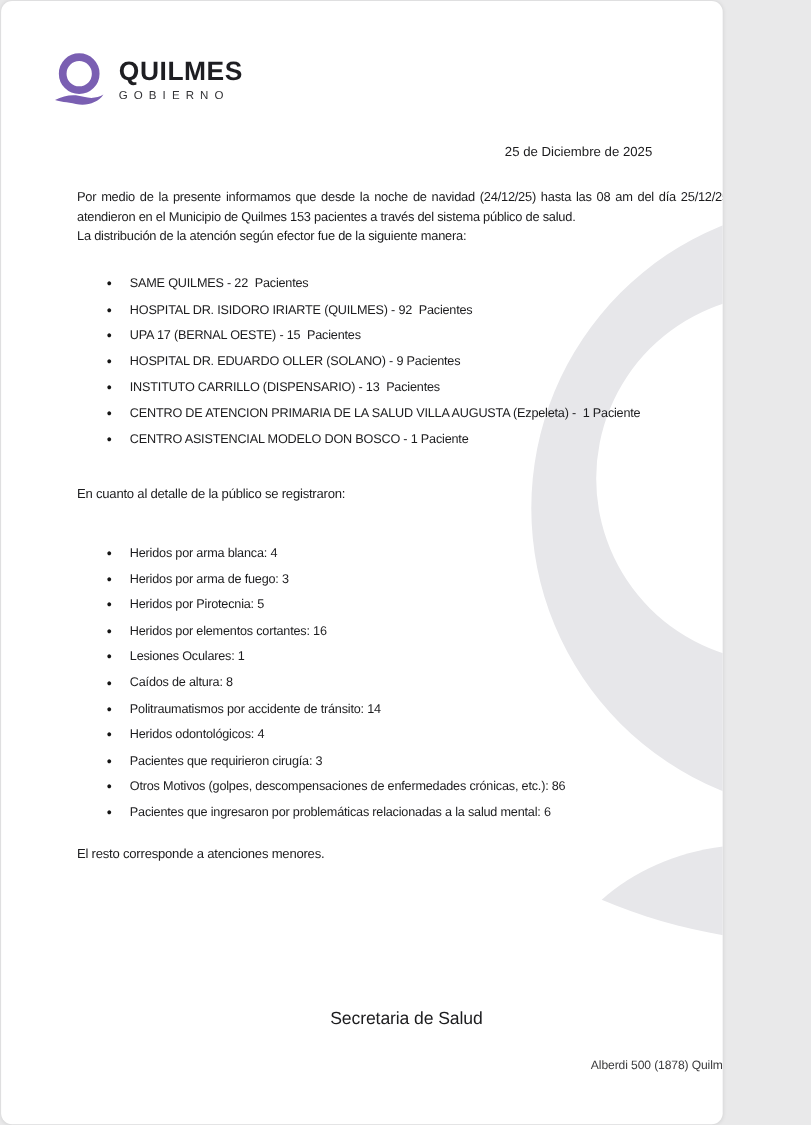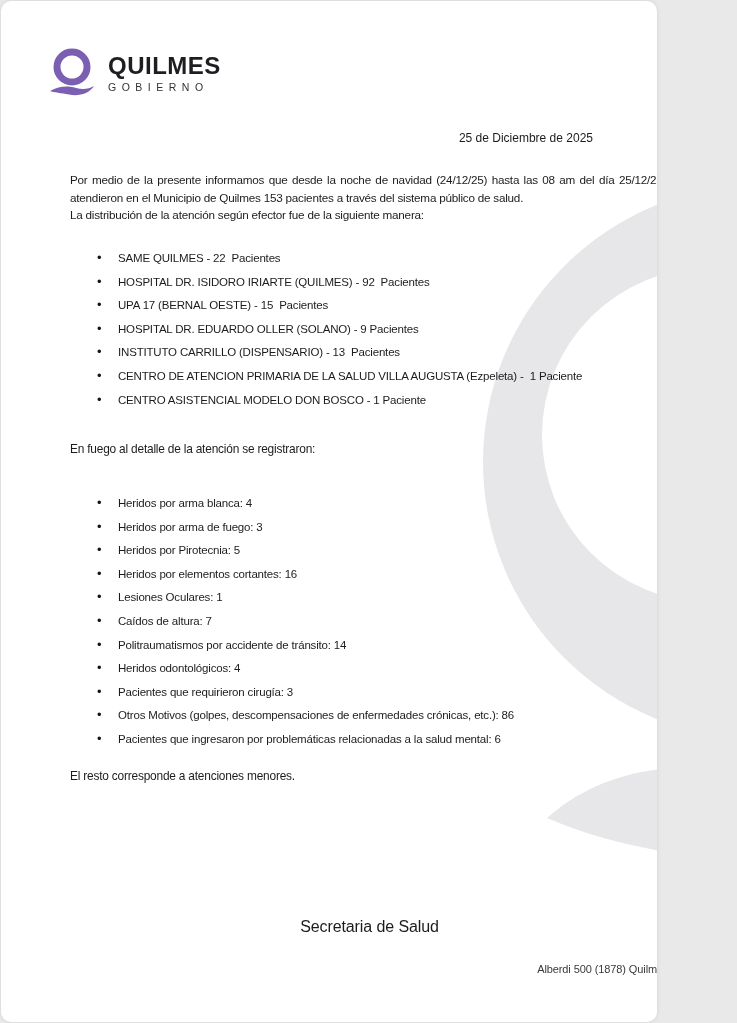--- a/index.html
+++ b/index.html
@@ -140,29 +140,29 @@
   <ul class="doc-list efectores">
     <li>SAME QUILMES - 22  Pacientes</li>
     <li>HOSPITAL DR. ISIDORO IRIARTE (QUILMES) - 92  Pacientes</li>
     <li>UPA 17 (BERNAL OESTE) - 15  Pacientes</li>
     <li>HOSPITAL DR. EDUARDO OLLER (SOLANO) - 9 Pacientes</li>
     <li>INSTITUTO CARRILLO (DISPENSARIO) - 13  Pacientes</li>
     <li>CENTRO DE ATENCION PRIMARIA DE LA SALUD VILLA AUGUSTA (Ezpeleta) -  1 Paciente</li>
     <li>CENTRO ASISTENCIAL MODELO DON BOSCO - 1 Paciente</li>
   </ul>
 
-  <div class="section-heading">En fuego al detalle de la atención se registraron:</div>
+  <div class="section-heading">En cuanto al detalle de la público se registraron:</div>
 
   <ul class="doc-list detalle">
     <li>Heridos por arma blanca: 4</li>
     <li>Heridos por arma de fuego: 3</li>
     <li>Heridos por Pirotecnia: 5</li>
     <li>Heridos por elementos cortantes: 16</li>
     <li>Lesiones Oculares: 1</li>
-    <li>Caídos de altura: 7</li>
+    <li>Caídos de altura: 8</li>
     <li>Politraumatismos por accidente de tránsito: 14</li>
     <li>Heridos odontológicos: 4</li>
     <li>Pacientes que requirieron cirugía: 3</li>
     <li>Otros Motivos (golpes, descompensaciones de enfermedades crónicas, etc.): 86</li>
     <li>Pacientes que ingresaron por problemáticas relacionadas a la salud mental: 6</li>
   </ul>
 
   <div class="closing-line">El resto corresponde a atenciones menores.</div>
 
   <div class="signature">Secretaria de Salud</div>

